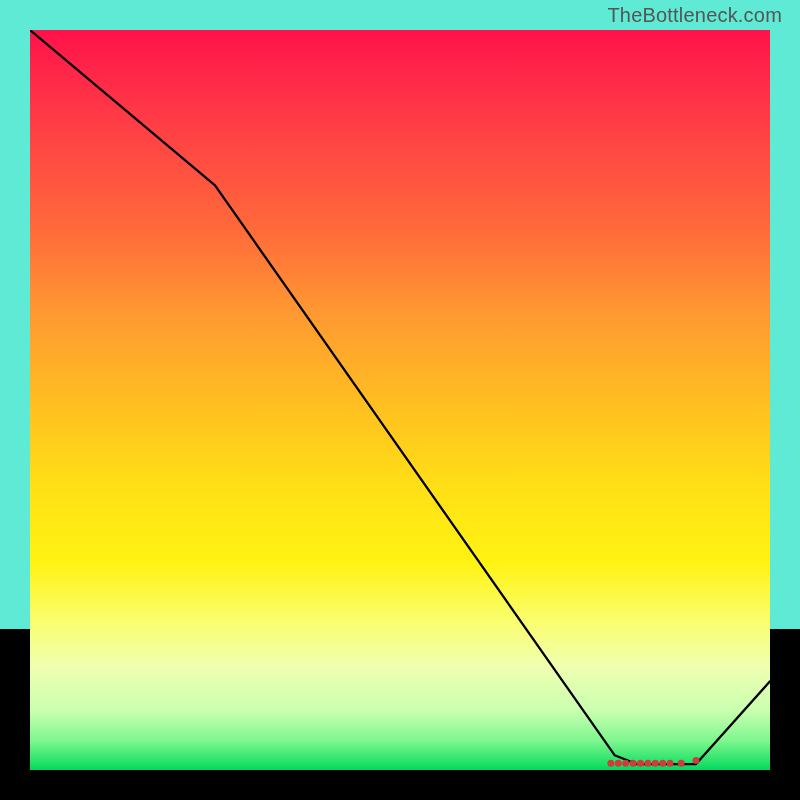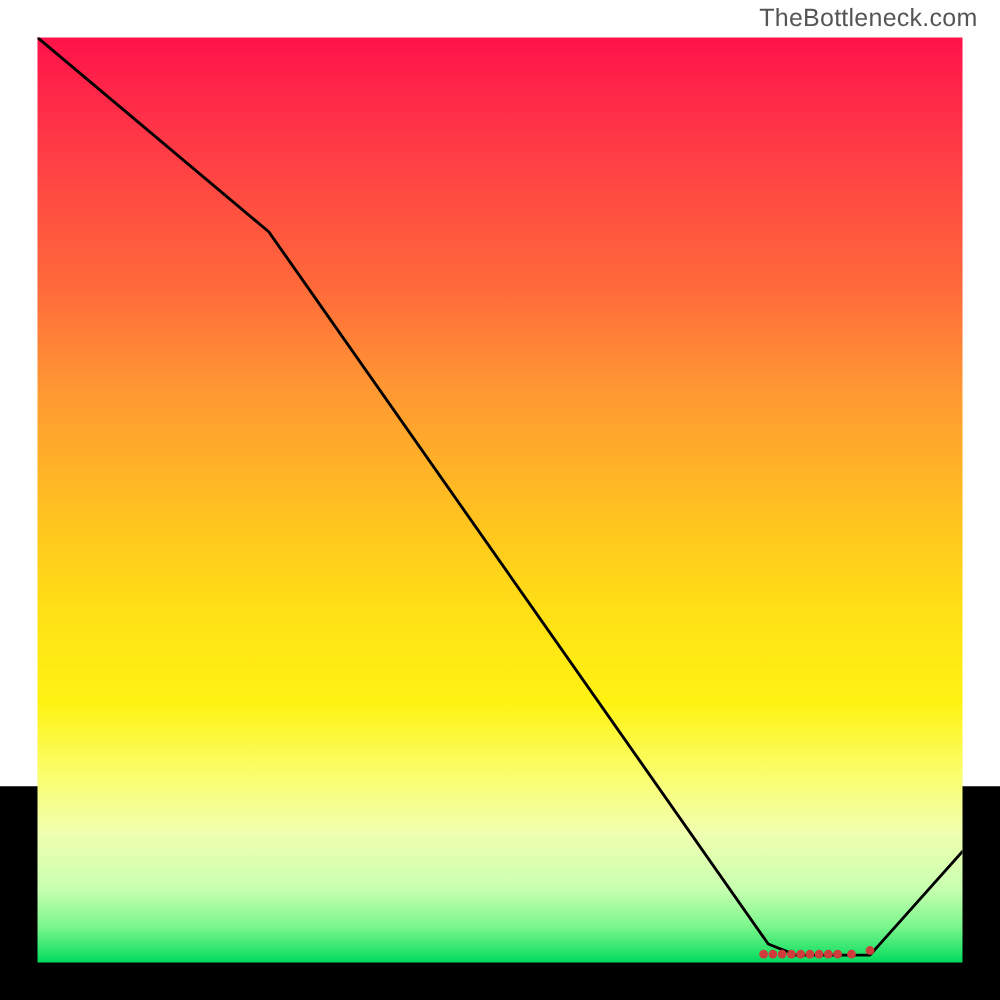--- a/index.html
+++ b/index.html
@@ -8,21 +8,21 @@
   width: 800px;
   height: 800px;
   background: #000;
   font-family: Arial, Helvetica, sans-serif;
   overflow: hidden;
 }
 .container {
   position: relative;
   width: 800px;
   height: 629px;
-  background: #ffffff;
+  background: #5eead4;
 }
 .watermark {
   position: absolute;
   top: 4px;
   right: 18px;
   color: #555555;
   font-size: 20px;
   font-weight: 500;
   z-index: 3;
   letter-spacing: 0.2px;

